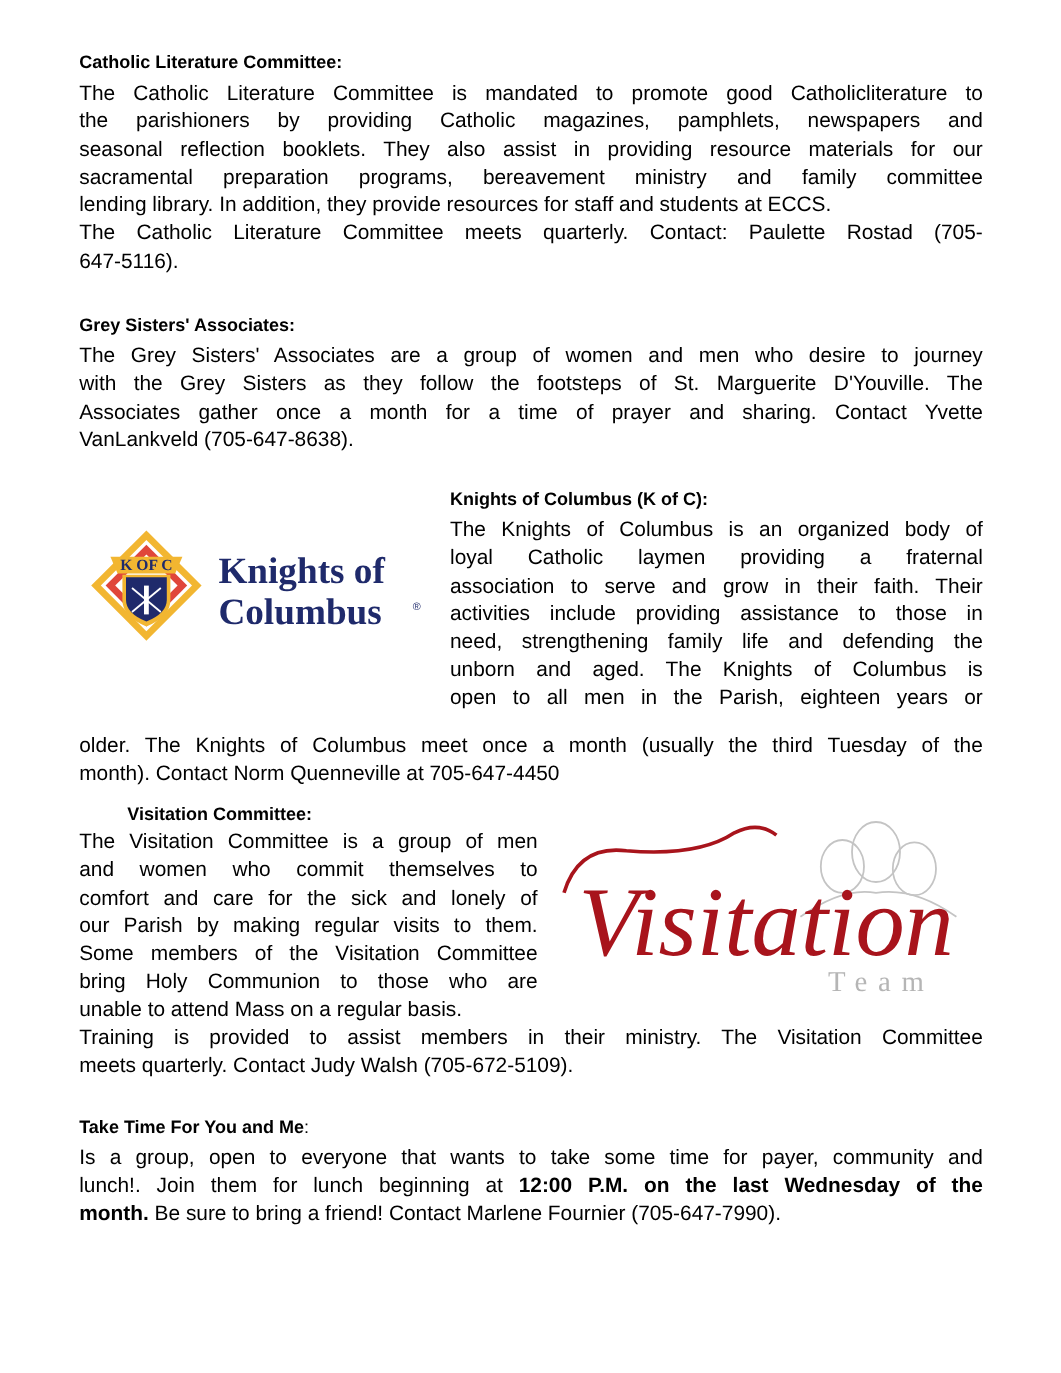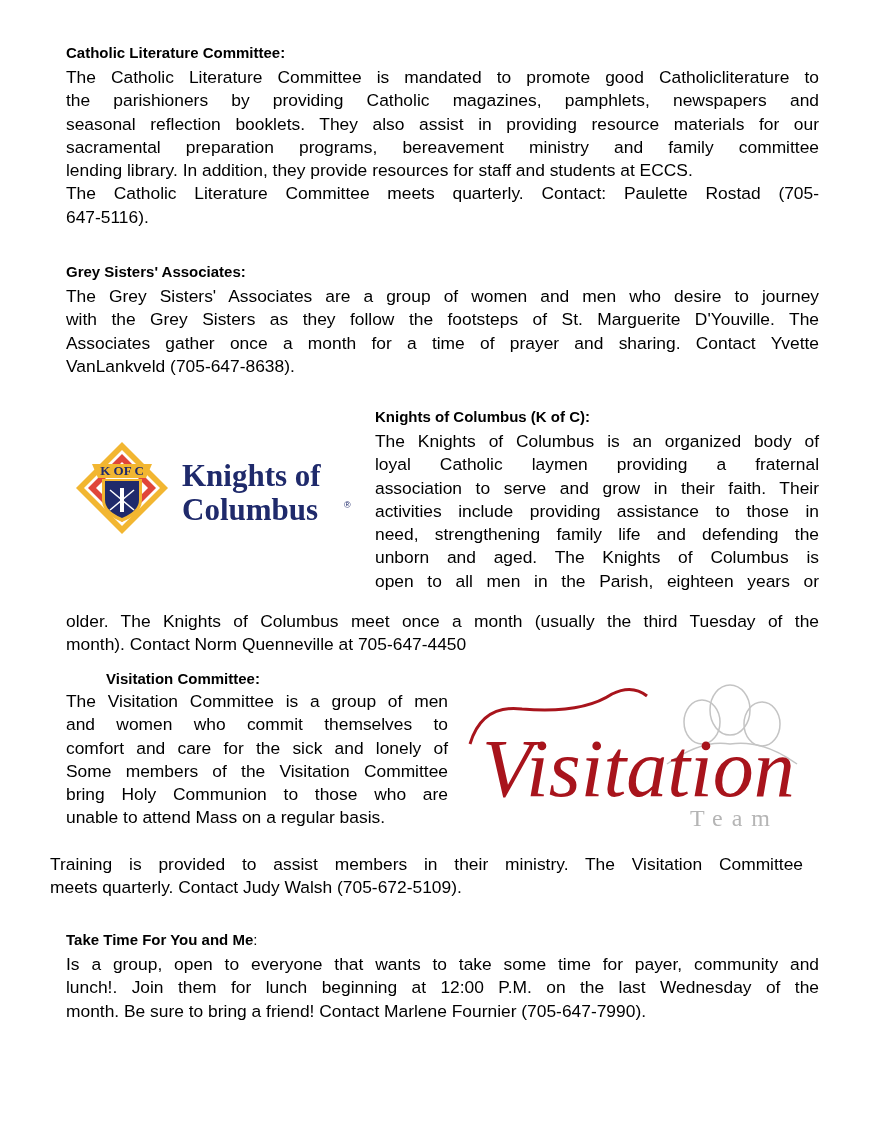--- a/index.html
+++ b/index.html
@@ -6,21 +6,21 @@
     body { width: 884px; height: 1144px; position: relative; overflow: hidden;
            font-family: "Liberation Sans", sans-serif; color: #000; }
     .page { position: absolute; left: 0; top: 0; width: 884px; height: 1144px; }
     .heading { position: absolute; font-weight: bold; font-size: 15px; line-height: 23px; white-space: nowrap; }
     .heading .plain { font-weight: normal; }
     .para { position: absolute; font-size: 17.4px; line-height: 23.3px; text-align: justify; }
     .para .ln { display: block; text-align: justify; text-align-last: justify; white-space: nowrap; height: 23.3px; }
     .para .ln.last { text-align-last: left; }
     .kofc-logo { position: absolute; left: 74px; top: 440px; width: 285px; height: 95px; }
     .visit-logo { position: absolute; left: 462px; top: 684px; width: 370px; height: 150px; }
-    b.bold { font-weight: normal; }
+    b.bold { font-weight: bold; }
   </style>
 </head>
 <body>
 
 <div class="page">
 
   <div class="heading" style="left:66px; top:41px;">Catholic Literature Committee:</div>
   <div class="para" style="left:66px; top:66px; width:753px;">
     <span class="ln">The Catholic Literature Committee is mandated to promote good Catholicliterature to</span>
     <span class="ln">the parishioners by providing Catholic magazines, pamphlets, newspapers and</span>
@@ -75,25 +75,26 @@
   <div class="para" style="left:66px; top:593px; width:753px;margin-top:17px;">
     <span class="ln">older.  The Knights of Columbus meet once a month (usually the third Tuesday of the</span>
     <span class="ln last">month).  Contact Norm Quenneville at 705-647-4450</span>
   </div>
 
   <div class="heading" style="left:66px; top:667px;margin-left:40px;">Visitation Committee:</div>
   <div class="para" style="left:66px; top:690px; width:382px;">
     <span class="ln">The Visitation Committee is a group of men</span>
     <span class="ln">and women who commit themselves to</span>
     <span class="ln">comfort and care for the sick and lonely of</span>
+    <span class="ln">our Parish by making regular visits to them.</span>
     <span class="ln">Some members of the Visitation Committee</span>
     <span class="ln">bring Holy Communion to those who are</span>
     <span class="ln last">unable to attend Mass on a regular basis.</span>
   </div>
-  <div class="para" style="left:50px; top:853px; width:753px;">
+  <div class="para" style="left:66px; top:853px; width:753px;">
     <span class="ln">Training is provided to assist members in their ministry.  The Visitation Committee</span>
     <span class="ln last">meets quarterly.  Contact Judy Walsh (705-672-5109).</span>
   </div>
 
   <div class="visit-logo">
     <svg width="370" height="150" viewBox="0 0 370 150">
 
       <ellipse cx="240" cy="38" rx="18" ry="22" fill="none" stroke="#c4c4c4" stroke-width="1.5"></ellipse>
       <ellipse cx="268" cy="26" rx="20" ry="25" fill="none" stroke="#c4c4c4" stroke-width="1.5"></ellipse>
       <ellipse cx="300" cy="40" rx="18" ry="22" fill="none" stroke="#c4c4c4" stroke-width="1.5"></ellipse>

